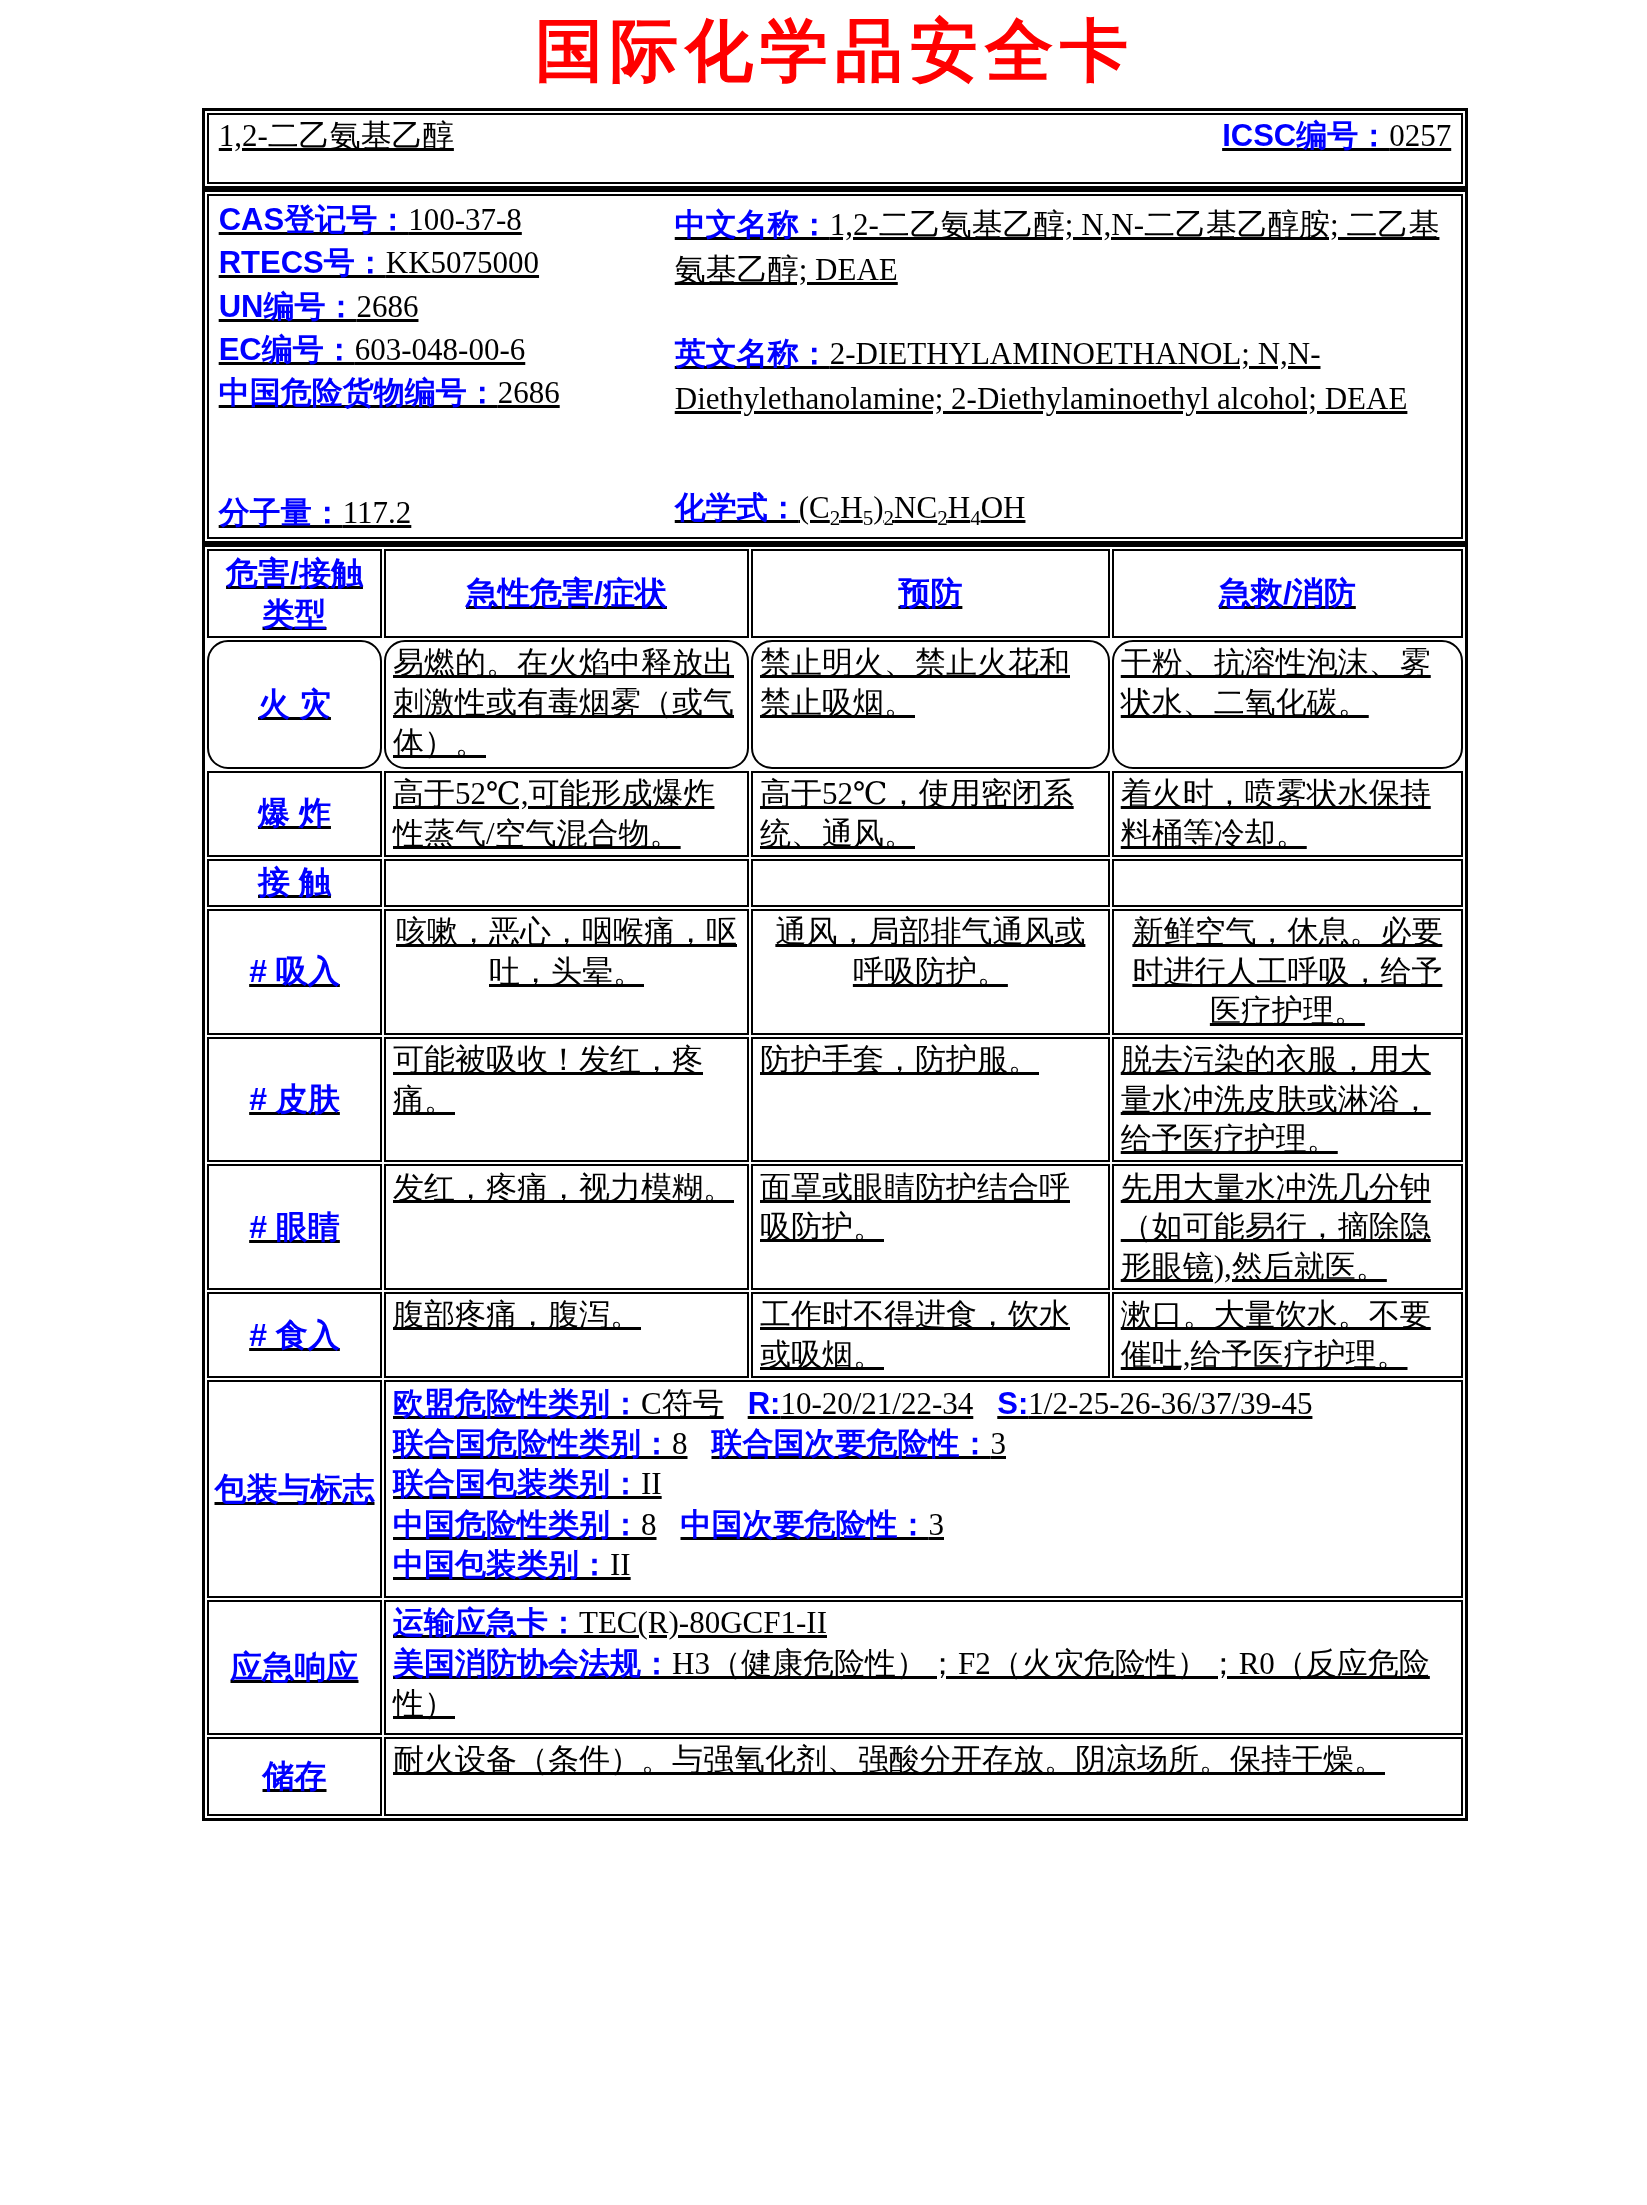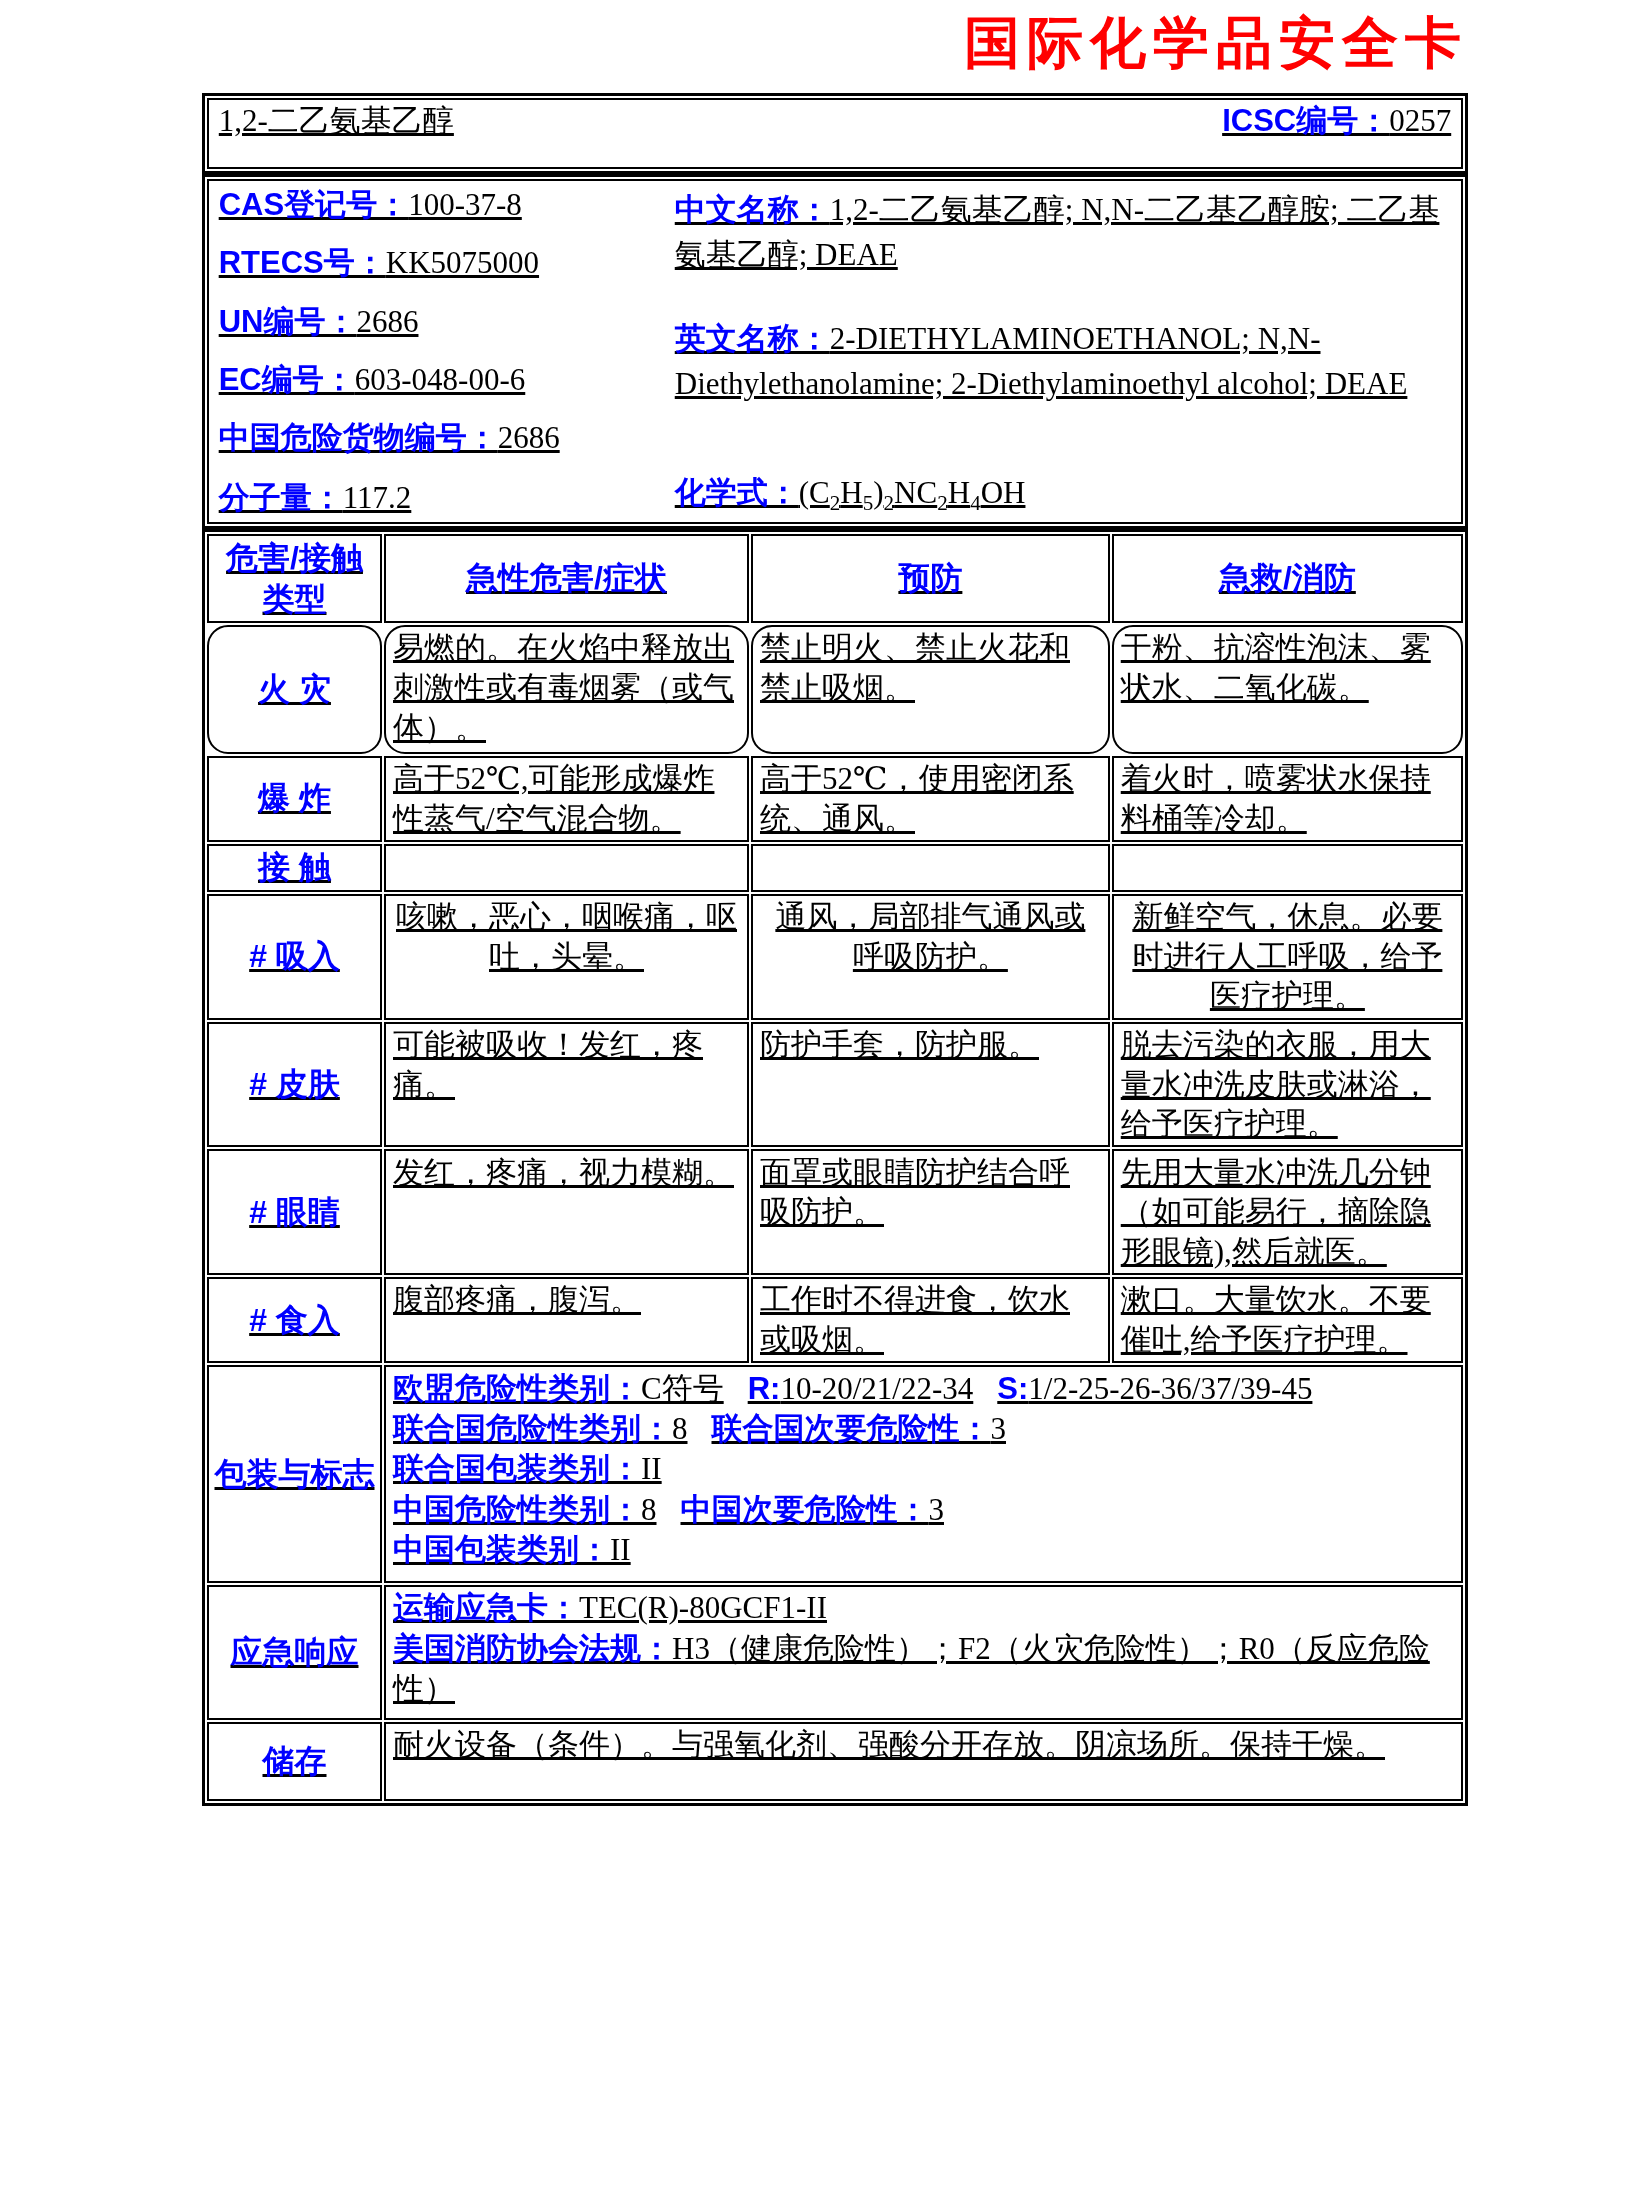--- a/index.html
+++ b/index.html
@@ -4,23 +4,23 @@
 <style>
   html,body { margin:0; padding:0; background:#ffffff; }
   body {
     width:1647px; height:2205px;
     font-family:"Liberation Serif","DejaVu Serif",serif;
     font-size:31px; color:#000;
   }
   .card { margin:0 179px 0 202px; }
 
   .title {
-    text-align:right; color:#ff0000;
+    text-align:center; color:#ff0000;
     font-family:"Liberation Sans","DejaVu Sans",sans-serif;
-    font-weight:bold; font-size:56px; letter-spacing:7px;
+    font-weight:bold; font-size:68px; letter-spacing:7px;
     margin:5.6px 0 11px 0;
   }
 
   table.tbl {
     width:100%; table-layout:fixed; background:#fff;
     border-collapse:separate; border-spacing:2.8px;
     border:3.5px solid #000;
     text-decoration:underline;
   }
   table.tbl td {
@@ -38,21 +38,21 @@
   
   .t-head td { height:65px; vertical-align:middle; }
   .hdr-flex { display:flex; justify-content:space-between; align-items:center; padding:0 2.8px; }
 
   
   .id-cell { height:327px; padding:7px 9.7px !important; }
   .id-wrap { display:flex; height:100%; }
   .id-col  { display:flex; flex-direction:column; justify-content:space-between; }
   .id-left  { width:37%; }
   .id-right { width:63%; }
-  .id-rows { display:flex; flex-direction:column; gap:24px; }
+  .id-rows { display:flex; flex-direction:column; gap:9px; }
   .id-para { margin:0; line-height:1.45; }
   .id-para + .id-para { margin-top:39px; }
   .id-line { line-height:1.1; }
   sub { font-size:68%; }
 
   
   .label-cell, .head-cell {
     color:#0000ff; font-weight:bold;
     font-family:"Liberation Sans","DejaVu Sans",sans-serif;
     text-align:center; vertical-align:middle !important;

